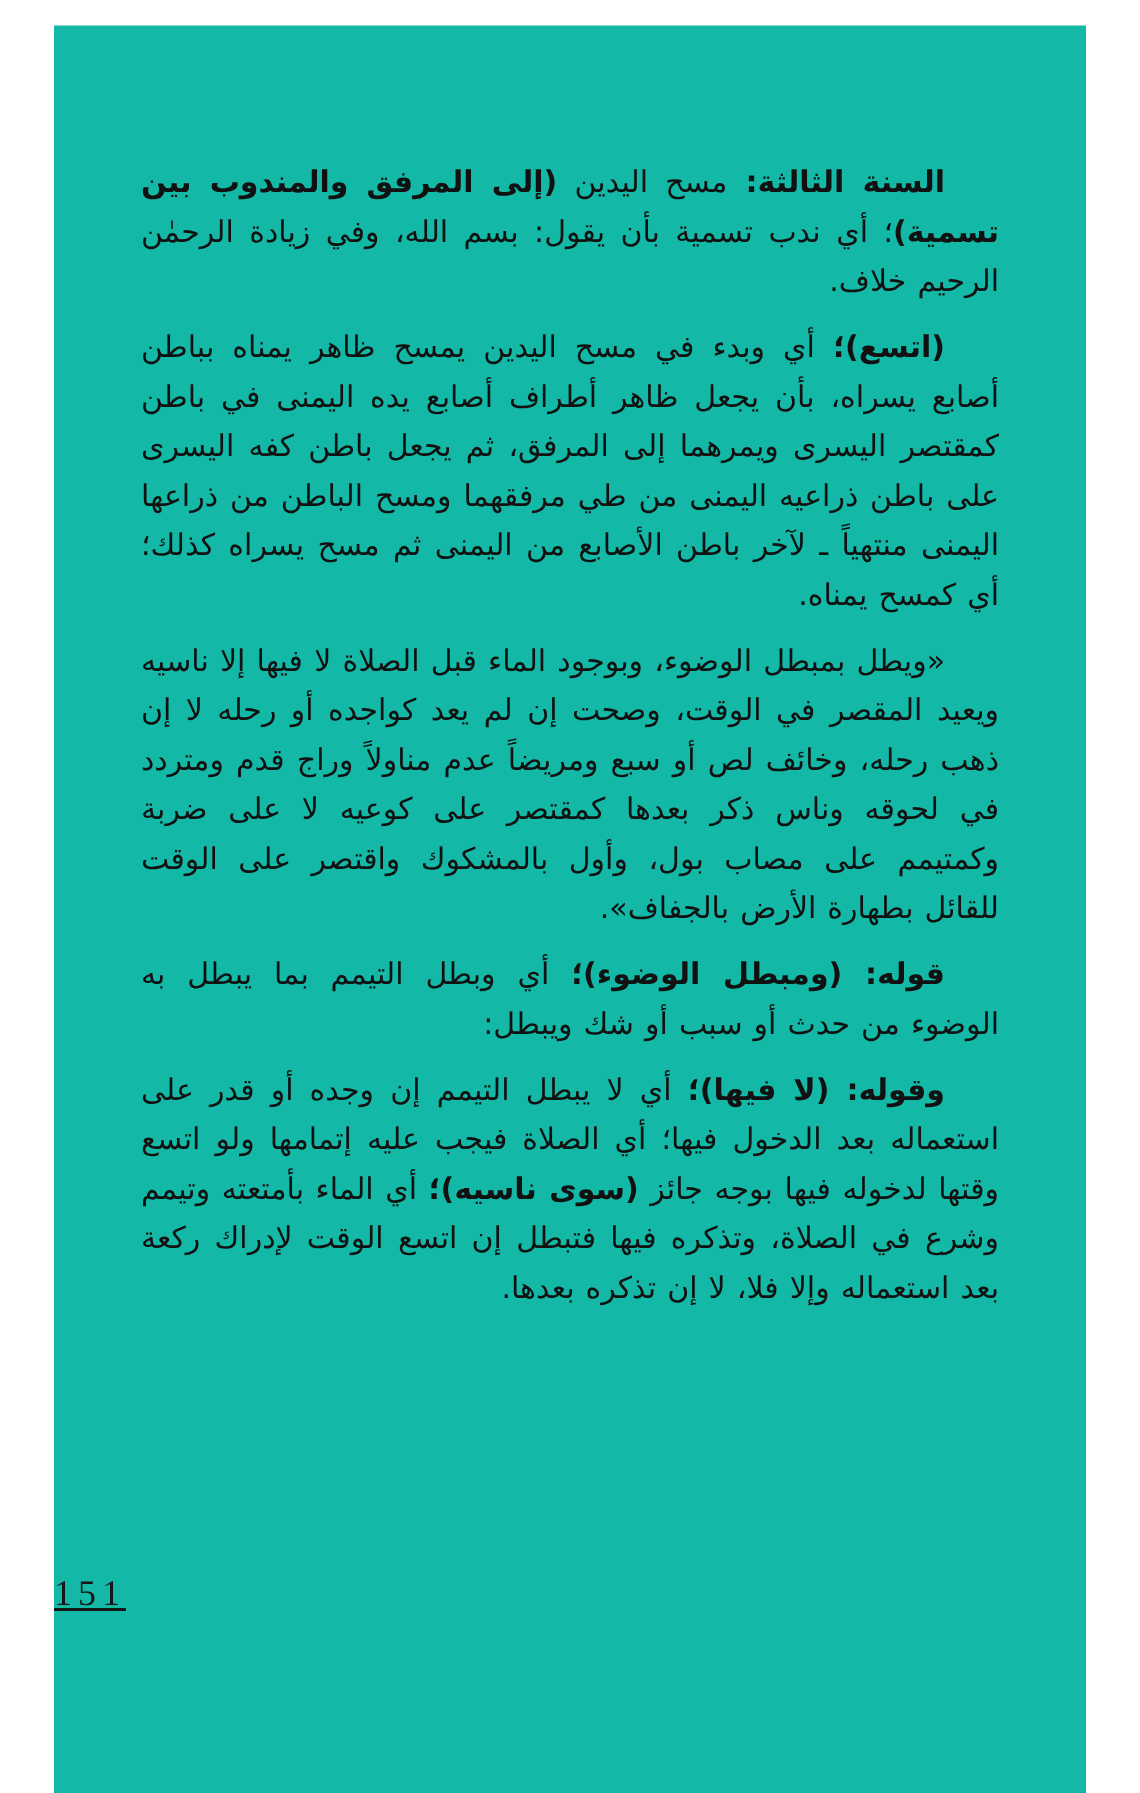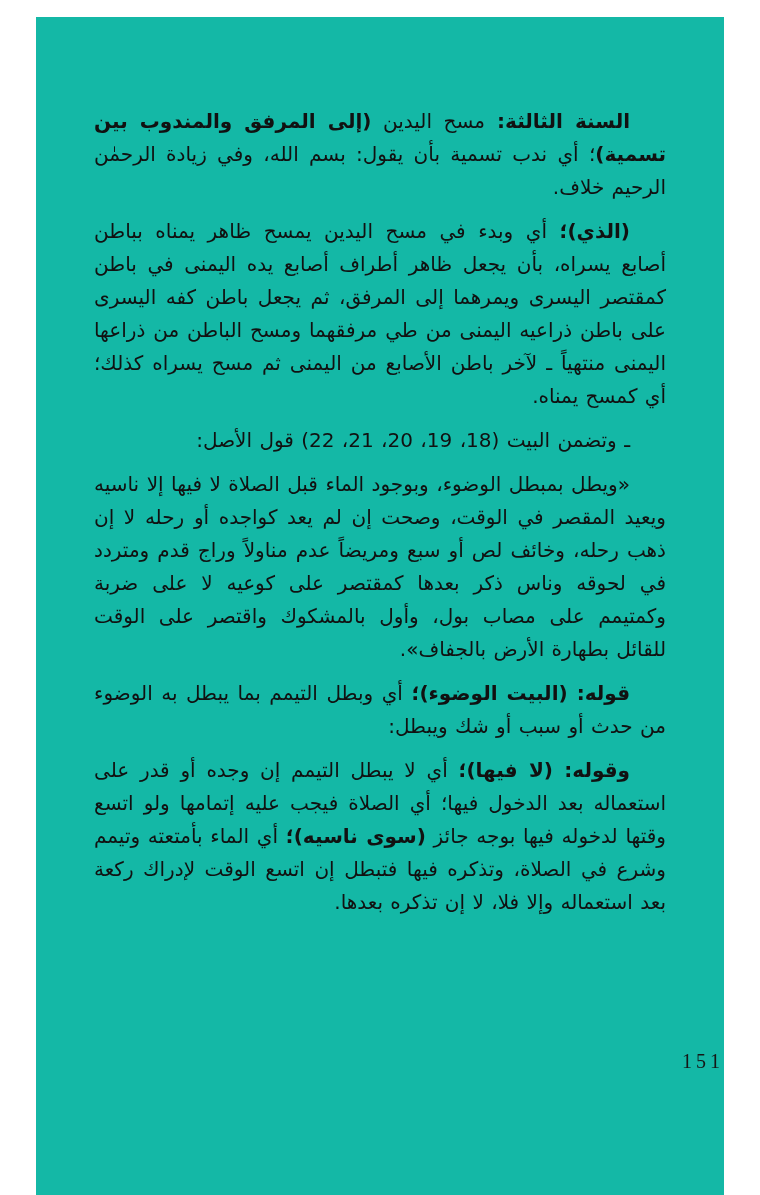--- a/index.html
+++ b/index.html
@@ -32,34 +32,34 @@
     text-indent: 36px;
     word-spacing: 1px;
   }
   .run { font-weight: normal; }
   .run.bold { font-weight: bold; }
   .page-number {
     position: absolute;
     top: 1033px;
     left: 0;
     right: 0;
-    text-align: right;
+    text-align: left;
     direction: ltr;
     font-family: "Liberation Serif", "DejaVu Serif", serif;
-    font-size: 20px;
+    font-size: 24px;
     letter-spacing: 4px;
     color: #161616;
+    text-decoration: underline;
   }
 </style>
 </head>
 <body>
 
 <div class="page">
   <div class="text-body" lang="ar" dir="rtl">
       <p class="para"><span class="run bold">السنة الثالثة: </span><span class="run">مسح اليدين </span><span class="run bold">(إلى المرفق والمندوب بين تسمية)</span><span class="run">؛ أي ندب تسمية بأن يقول: بسم الله، وفي زيادة الرحمٰن الرحيم خلاف.</span></p>
-      <p class="para"><span class="run bold">(الذي)؛</span><span class="run"> أي وبدء في مسح اليدين يمسح ظاهر يمناه بباطن أصابع يسراه، بأن يجعل ظاهر أطراف أصابع يده اليمنى في باطن كمقتصر اليسرى ويمرهما إلى المرفق، ثم يجعل باطن كفه اليسرى على باطن ذراعيه اليمنى من طي مرفقهما ومسح الباطن من ذراعها اليمنى منتهياً ـ لآخر باطن الأصابع من اليمنى ثم مسح يسراه كذلك؛ أي كمسح يمناه.</span></p>
-      <p class="para"><span class="run">ـ وتضمن البيت (18، 19، 20، 21، 22) قول الأصل:</span></p>
+      <p class="para"><span class="run bold">(اتسع)؛</span><span class="run"> أي وبدء في مسح اليدين يمسح ظاهر يمناه بباطن أصابع يسراه، بأن يجعل ظاهر أطراف أصابع يده اليمنى في باطن كمقتصر اليسرى ويمرهما إلى المرفق، ثم يجعل باطن كفه اليسرى على باطن ذراعيه اليمنى من طي مرفقهما ومسح الباطن من ذراعها اليمنى منتهياً ـ لآخر باطن الأصابع من اليمنى ثم مسح يسراه كذلك؛ أي كمسح يمناه.</span></p>
       <p class="para"><span class="run">«ويطل بمبطل الوضوء، وبوجود الماء قبل الصلاة لا فيها إلا ناسيه ويعيد المقصر في الوقت، وصحت إن لم يعد كواجده أو رحله لا إن ذهب رحله، وخائف لص أو سبع ومريضاً عدم مناولاً وراج قدم ومتردد في لحوقه وناس ذكر بعدها كمقتصر على كوعيه لا على ضربة وكمتيمم على مصاب بول، وأول بالمشكوك واقتصر على الوقت للقائل بطهارة الأرض بالجفاف».</span></p>
-      <p class="para"><span class="run bold">قوله: (البيت الوضوء)؛</span><span class="run"> أي وبطل التيمم بما يبطل به الوضوء من حدث أو سبب أو شك ويبطل:</span></p>
+      <p class="para"><span class="run bold">قوله: (ومبطل الوضوء)؛</span><span class="run"> أي وبطل التيمم بما يبطل به الوضوء من حدث أو سبب أو شك ويبطل:</span></p>
       <p class="para"><span class="run bold">وقوله: (لا فيها)؛</span><span class="run"> أي لا يبطل التيمم إن وجده أو قدر على استعماله بعد الدخول فيها؛ أي الصلاة فيجب عليه إتمامها ولو اتسع وقتها لدخوله فيها بوجه جائز </span><span class="run bold">(سوى ناسيه)؛</span><span class="run"> أي الماء بأمتعته وتيمم وشرع في الصلاة، وتذكره فيها فتبطل إن اتسع الوقت لإدراك ركعة بعد استعماله وإلا فلا، لا إن تذكره بعدها.</span></p>
     </div>
   <div class="page-number">151</div>
 </div>
 
 </body></html>

